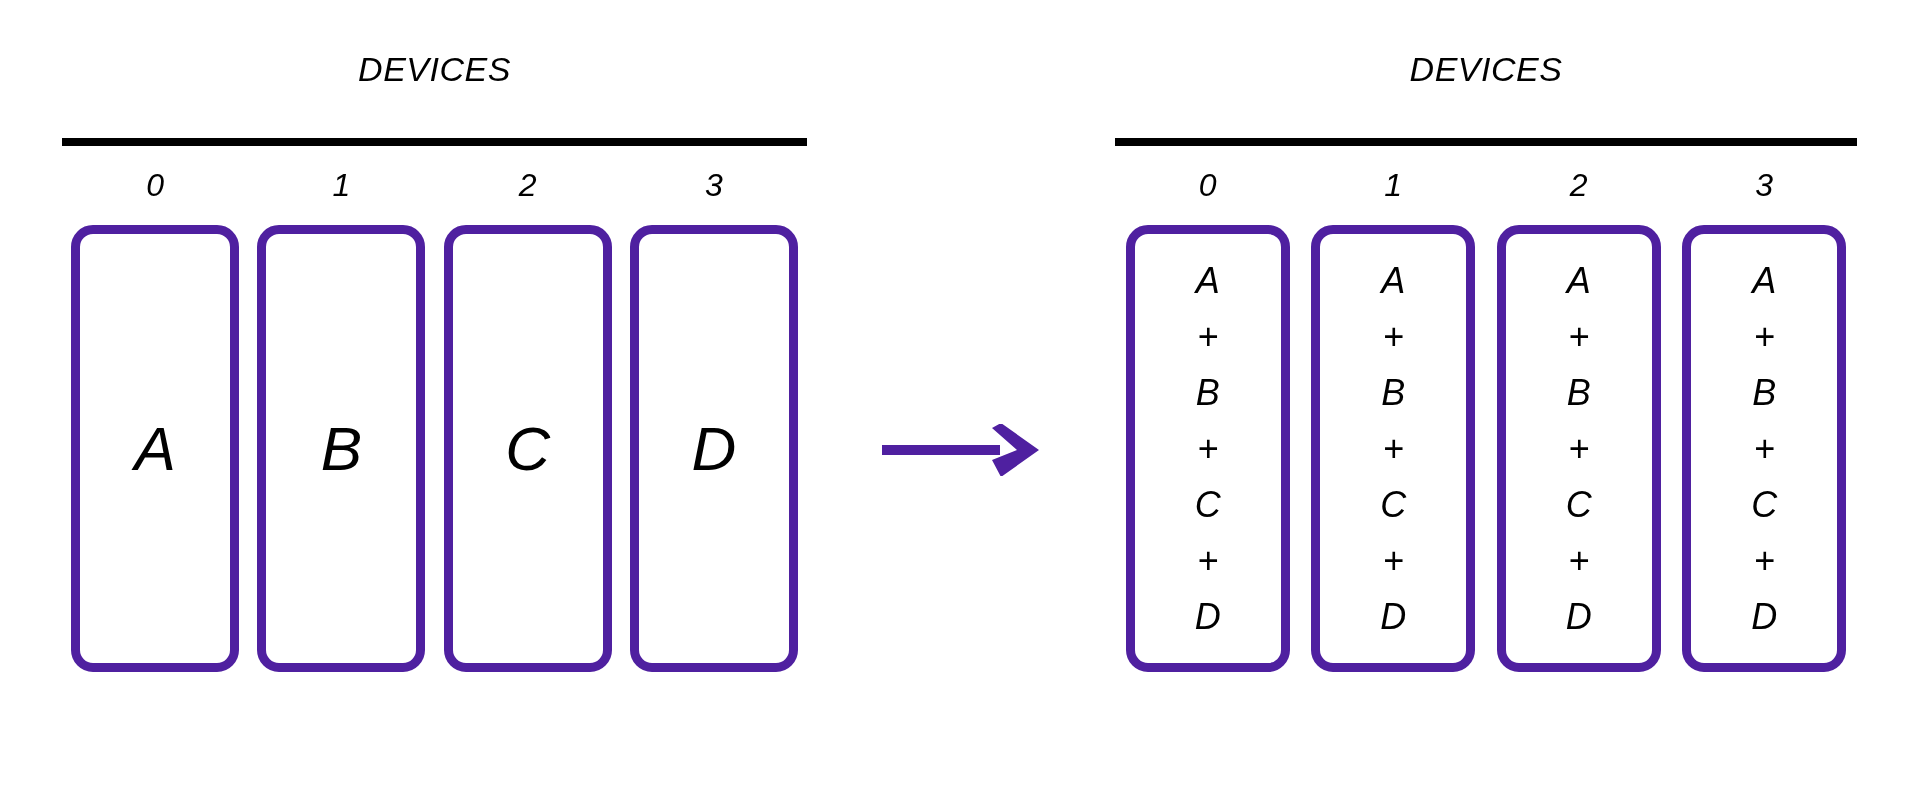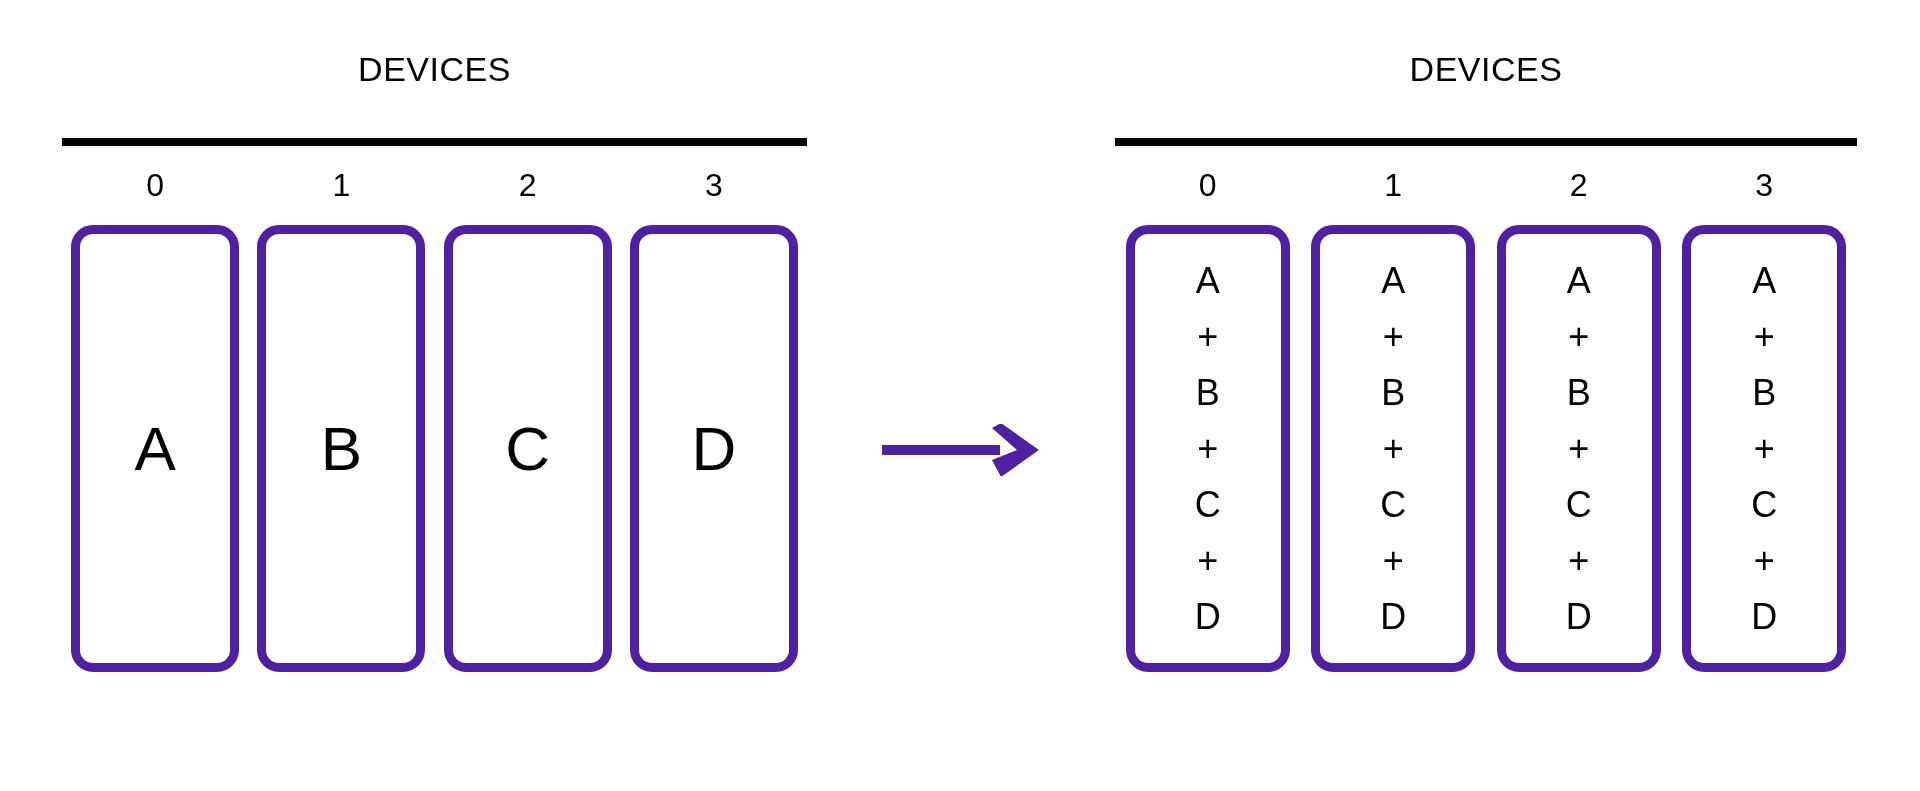--- a/index.html
+++ b/index.html
@@ -13,20 +13,21 @@
     font-family: "Liberation Sans", sans-serif;
     color: #000000;
     overflow: hidden;
     position: relative;
   }
 
   #canvas {
     position: relative;
     width: 1888px;
     height: 791px;
+    font-style: italic;
   }
 
   
   .group {
     position: absolute;
     top: 0;
   }
   .group.left  { left: 62px;   width: 745px; }
   .group.right { left: 1115px; width: 742px; }
 

